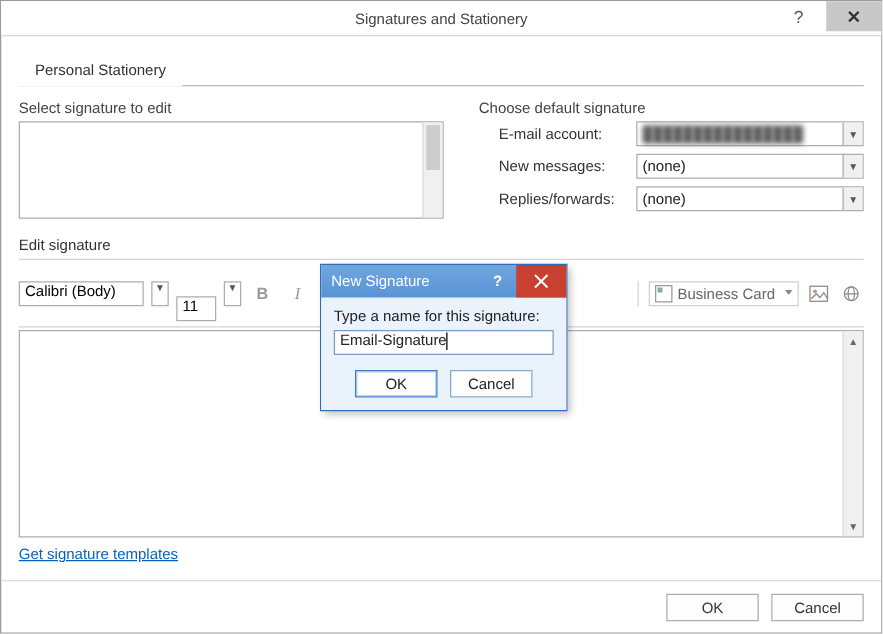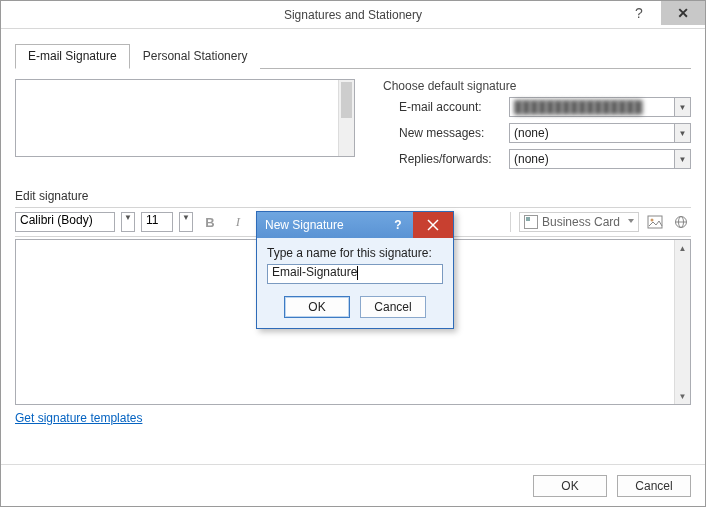--- a/index.html
+++ b/index.html
@@ -172,21 +172,21 @@
   .tb-select {
     height: 20px;
     border: 1px solid #abadb3;
     background: #fff;
     display: flex;
     align-items: flex-start;
     padding: 0 4px;
     position: relative;
   }
   .tb-select.font { width: 100px; }
-  .tb-select.size { width: 32px; }
+  .tb-select.size { width: 32px; margin-top: 25px; }
   .tb-btn {
     width: 22px; height: 20px;
     display:flex;align-items:center;justify-content:center;
     color: #9a9a9a;
     font-size: 13px;
   }
   .tb-btn.bold { font-weight: bold; }
   .tb-btn.italic { font-style: italic; font-family: Georgia, serif; }
   .bizcard {
     height: 20px;
@@ -329,30 +329,28 @@
     <span class="title">Signatures and Stationery</span>
     <div class="btns">
       <div class="help">?</div>
       <div class="close">✕</div>
     </div>
   </div>
 
   <div class="content">
 
     <div class="tabs">
-      <div class="tab active">
-        <span>E-mail Signature</span>
-      </div>
       <div class="tab">
         <span>Personal Stationery</span>
       </div>
     </div>
 
     <div class="row">
       <div class="left-col">
+        <div class="section-label">Select signature to edit</div>
         <div class="listbox">
           <div class="scrollbar">
             <div class="thumb"></div>
           </div>
         </div>
       </div>
 
       <div class="right-col">
         <div class="section-label">Choose default signature</div>
         <div class="field-row">

